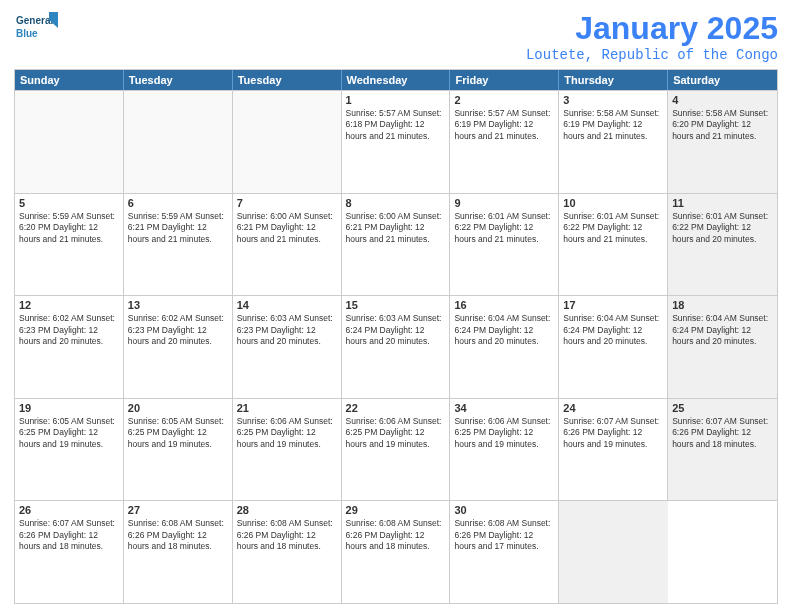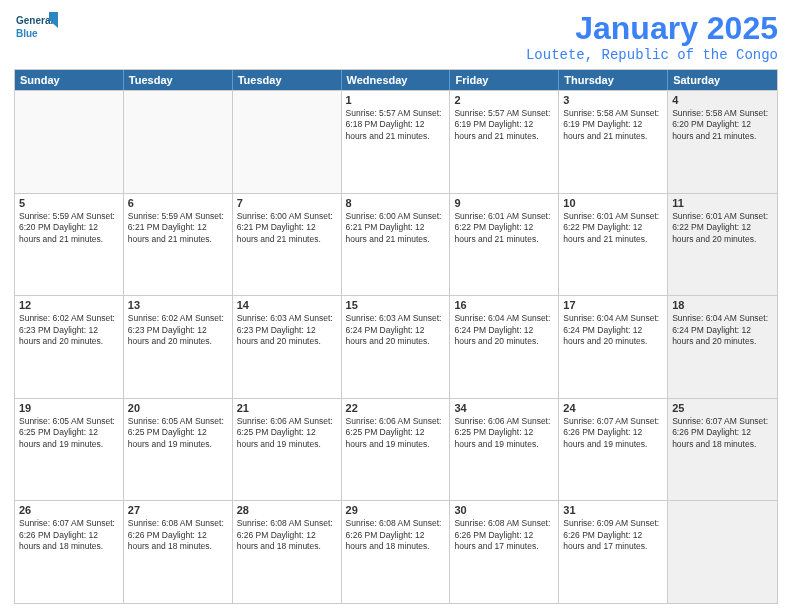--- a/index.html
+++ b/index.html
@@ -339,24 +339,17 @@
 Daylight: 12 hours
 and 18 minutes.</div>
           </div>
           <div class="cal-cell">
             <div class="day-number">30</div>
             <div class="day-info">Sunrise: 6:08 AM
 Sunset: 6:26 PM
 Daylight: 12 hours
 and 17 minutes.</div>
           </div>
-          <div class="cal-cell">
-            <div class="day-number">31</div>
-            <div class="day-info">Sunrise: 6:09 AM
-Sunset: 6:26 PM
-Daylight: 12 hours
-and 17 minutes.</div>
-          </div>
           <div class="cal-cell empty shaded"></div>
         </div>
       </div>
   </div>
 </div>
 
 </body></html>

